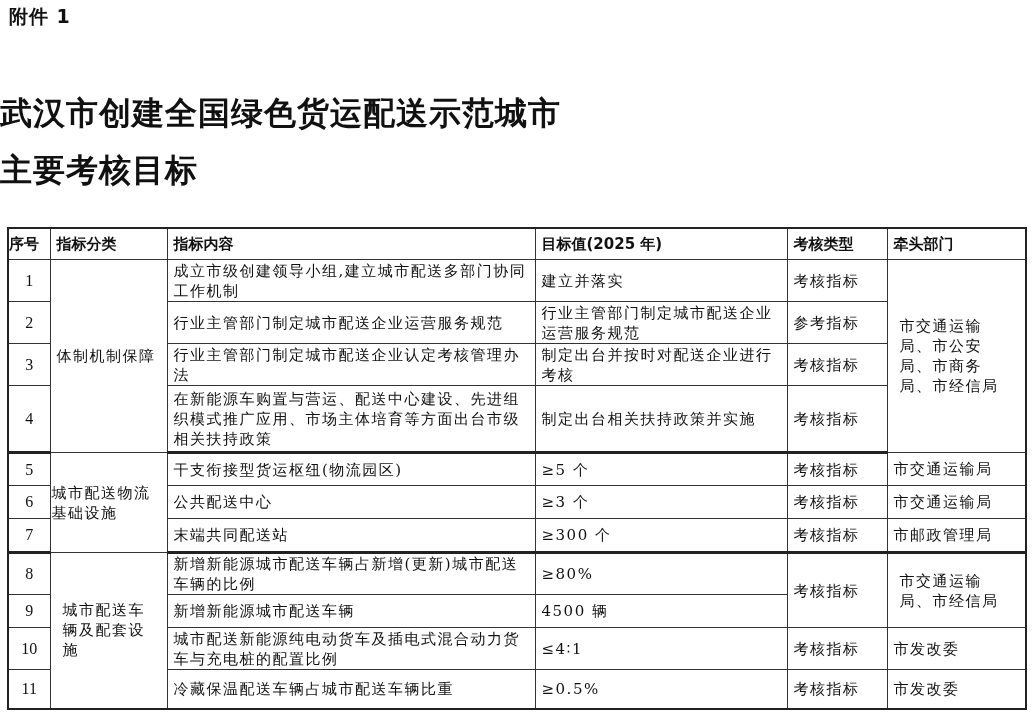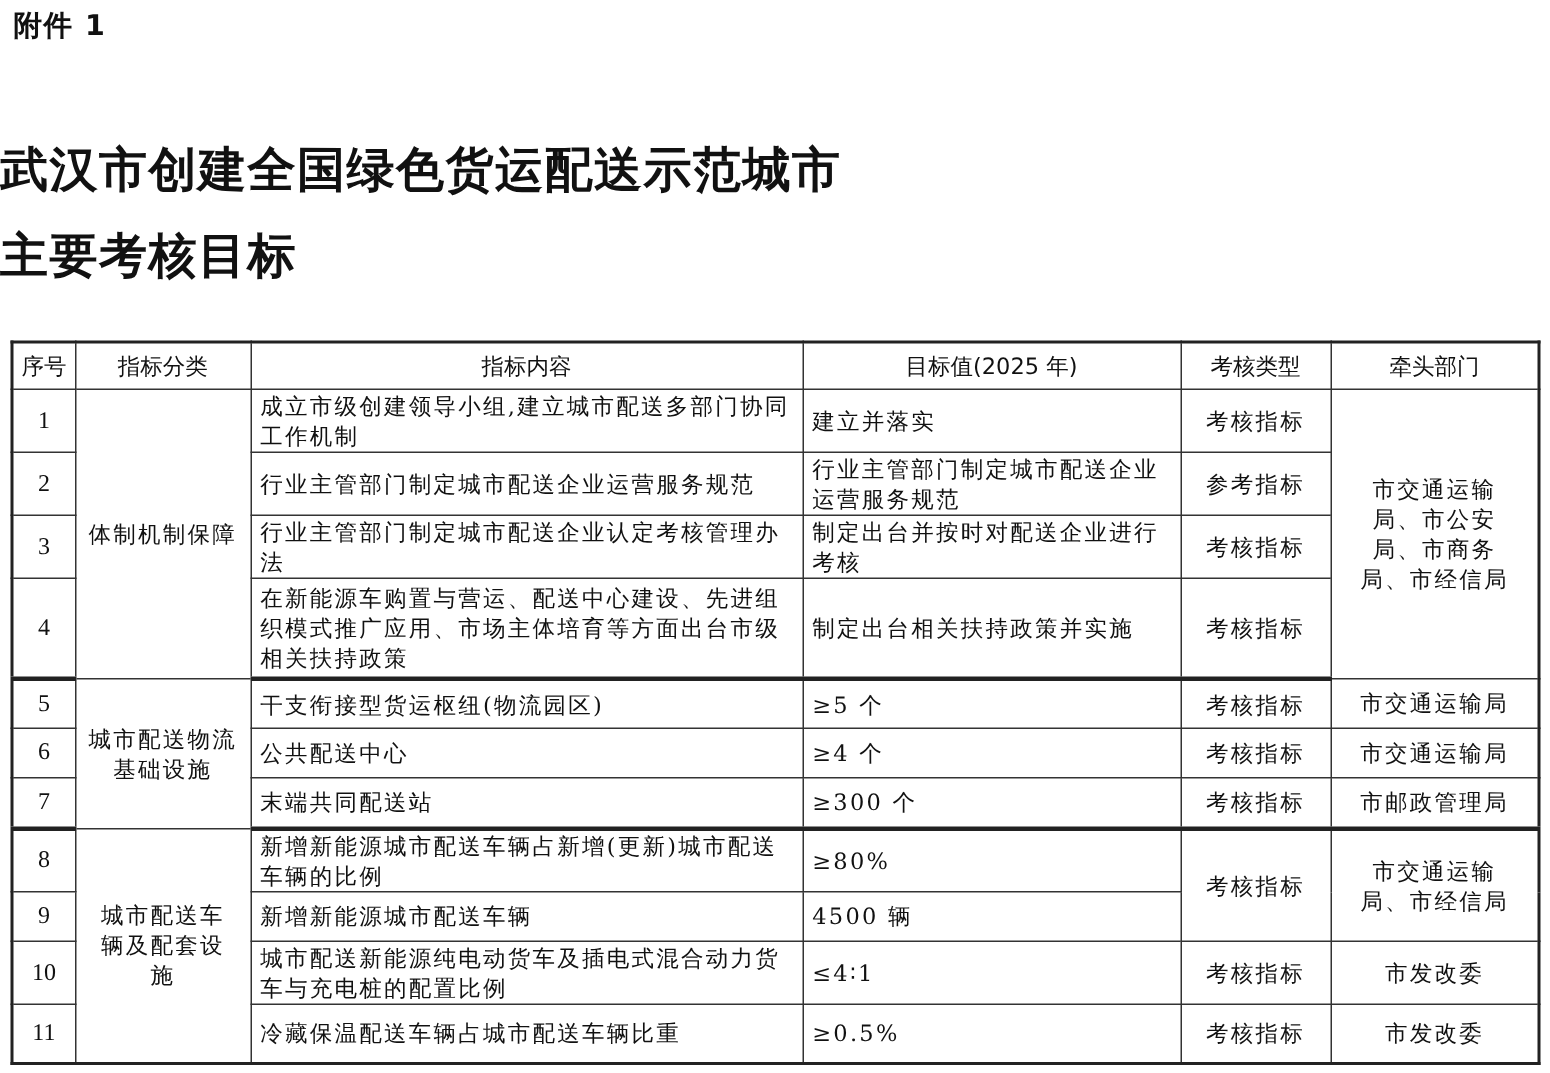--- a/index.html
+++ b/index.html
@@ -20,23 +20,23 @@
     table {
       position: absolute; left: 7px; top: 227px;
       border-collapse: collapse; table-layout: fixed;
       width: 1018px;
     }
     td, th {
       border: 1.5px solid #333; padding: 0 6px; font-size: 15px; line-height: 20px;
       vertical-align: middle; font-weight: normal;
     }
     th {
-      font-family: "DejaVu Sans", sans-serif; font-weight: normal; font-size: 15px; text-align: center; height: 30px;
+      font-family: "DejaVu Sans", sans-serif; font-weight: bold; font-size: 15px; text-align: left; height: 30px;
     }
-    td.c { text-align: center; }
+    td.c { }
     td.l { text-align: left; letter-spacing: 1.5px; }
     td.num { text-align: center; font-family: "Liberation Serif", serif; font-size: 16px; }
     tbody tr.group-end td { border-bottom: 3px solid #222; margin-left: 16px; }
     table { border: 2px solid #222; }
   </style>
 </head>
 <body>
 
 <div class="attach">附件 1</div>
 <div class="title t1">武汉市创建全国绿色货运配送示范城市</div>
@@ -93,21 +93,21 @@
       <td class="num">5</td>
       <td class="c" rowspan="3" style="letter-spacing:1.5px;padding:0 1px">城市配送物流基础设施</td>
       <td class="l">干支衔接型货运枢纽(物流园区)</td>
       <td class="l">≥5 个</td>
       <td class="c" style="letter-spacing:1.5px">考核指标</td>
       <td class="c" style="letter-spacing:1.5px">市交通运输局</td>
     </tr>
     <tr style="height:33px">
       <td class="num">6</td>
       <td class="l">公共配送中心</td>
-      <td class="l">≥4 个</td>
+      <td class="l">≥3 个</td>
       <td class="c" style="letter-spacing:1.5px">考核指标</td>
       <td class="c" style="letter-spacing:1.5px">市交通运输局</td>
     </tr>
     <tr class="group-end" style="height:34px">
       <td class="num">7</td>
       <td class="l">末端共同配送站</td>
       <td class="l">≥300 个</td>
       <td class="c" style="letter-spacing:1.5px">考核指标</td>
       <td class="c" style="letter-spacing:1.5px">市邮政管理局</td>
     </tr>

